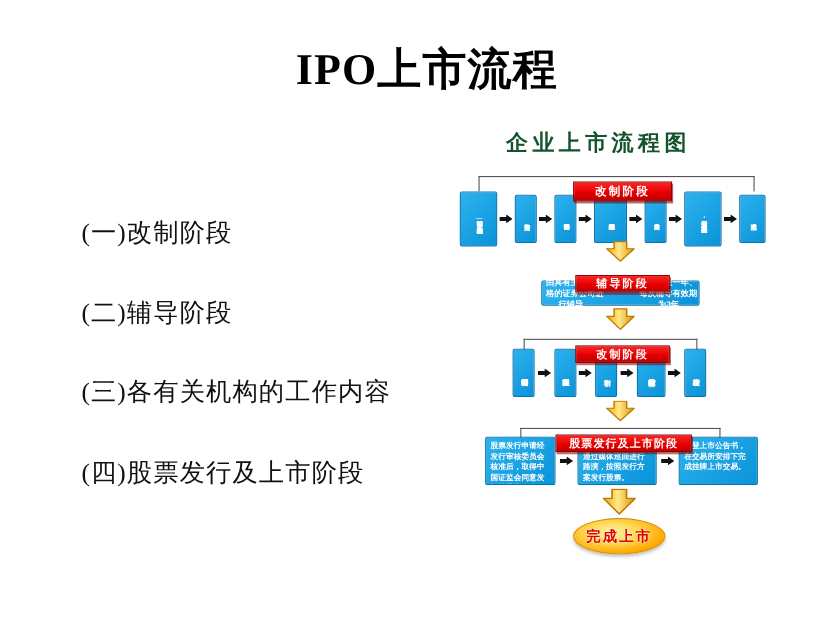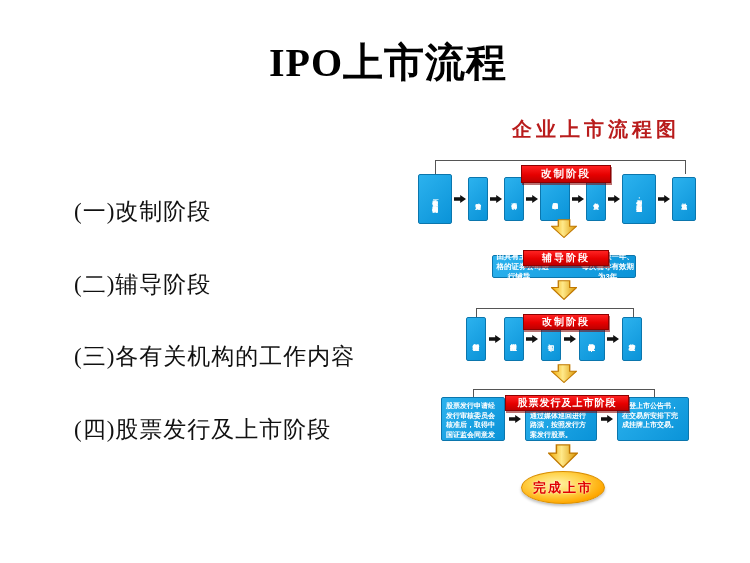--- a/index.html
+++ b/index.html
@@ -6,22 +6,22 @@
   .slide{position:relative;width:750px;height:563px;background:#ffffff;overflow:hidden;
          font-family:"Liberation Sans","DejaVu Sans",sans-serif;}
 
   .slide-title{position:absolute;top:22px;left:0;width:100%;margin:13px;text-align:center;
     font-family:"Liberation Serif","DejaVu Serif",serif;font-weight:bold;font-size:40px;
     color:#000;letter-spacing:1px;}
 
   .left-item{position:absolute;left:74px;white-space:nowrap;color:#111;
     font-family:"Liberation Serif","DejaVu Serif",serif;font-size:23px;letter-spacing:1px;}
 
-  .chart-title{position:absolute;left:460px;top:116px;width:220px;text-align:right;
-    color:#b91c1c;font-weight:bold;font-size:20px;letter-spacing:4px;
+  .chart-title{position:absolute;left:460px;top:116px;width:220px;text-align:left;
+    color:#14532d;font-weight:bold;font-size:20px;letter-spacing:4px;
     font-family:Liberation Sans, sans-serif;}
 
   .stage-header{position:absolute;z-index:3;display:flex;align-items:center;justify-content:center;
     background:linear-gradient(180deg,#ff2222 0%,#e60000 55%,#bf0000 100%);
     color:#fff;font-weight:bold;font-size:10.5px;letter-spacing:2px;
     border:1px solid #8f0000;box-shadow:1px 2px 0 rgba(130,0,0,.55);margin-top:12px;}
 
   .connector{position:absolute;z-index:1;
     border-top:1px solid #555;border-left:1px solid #555;border-right:1px solid #555;}
 

